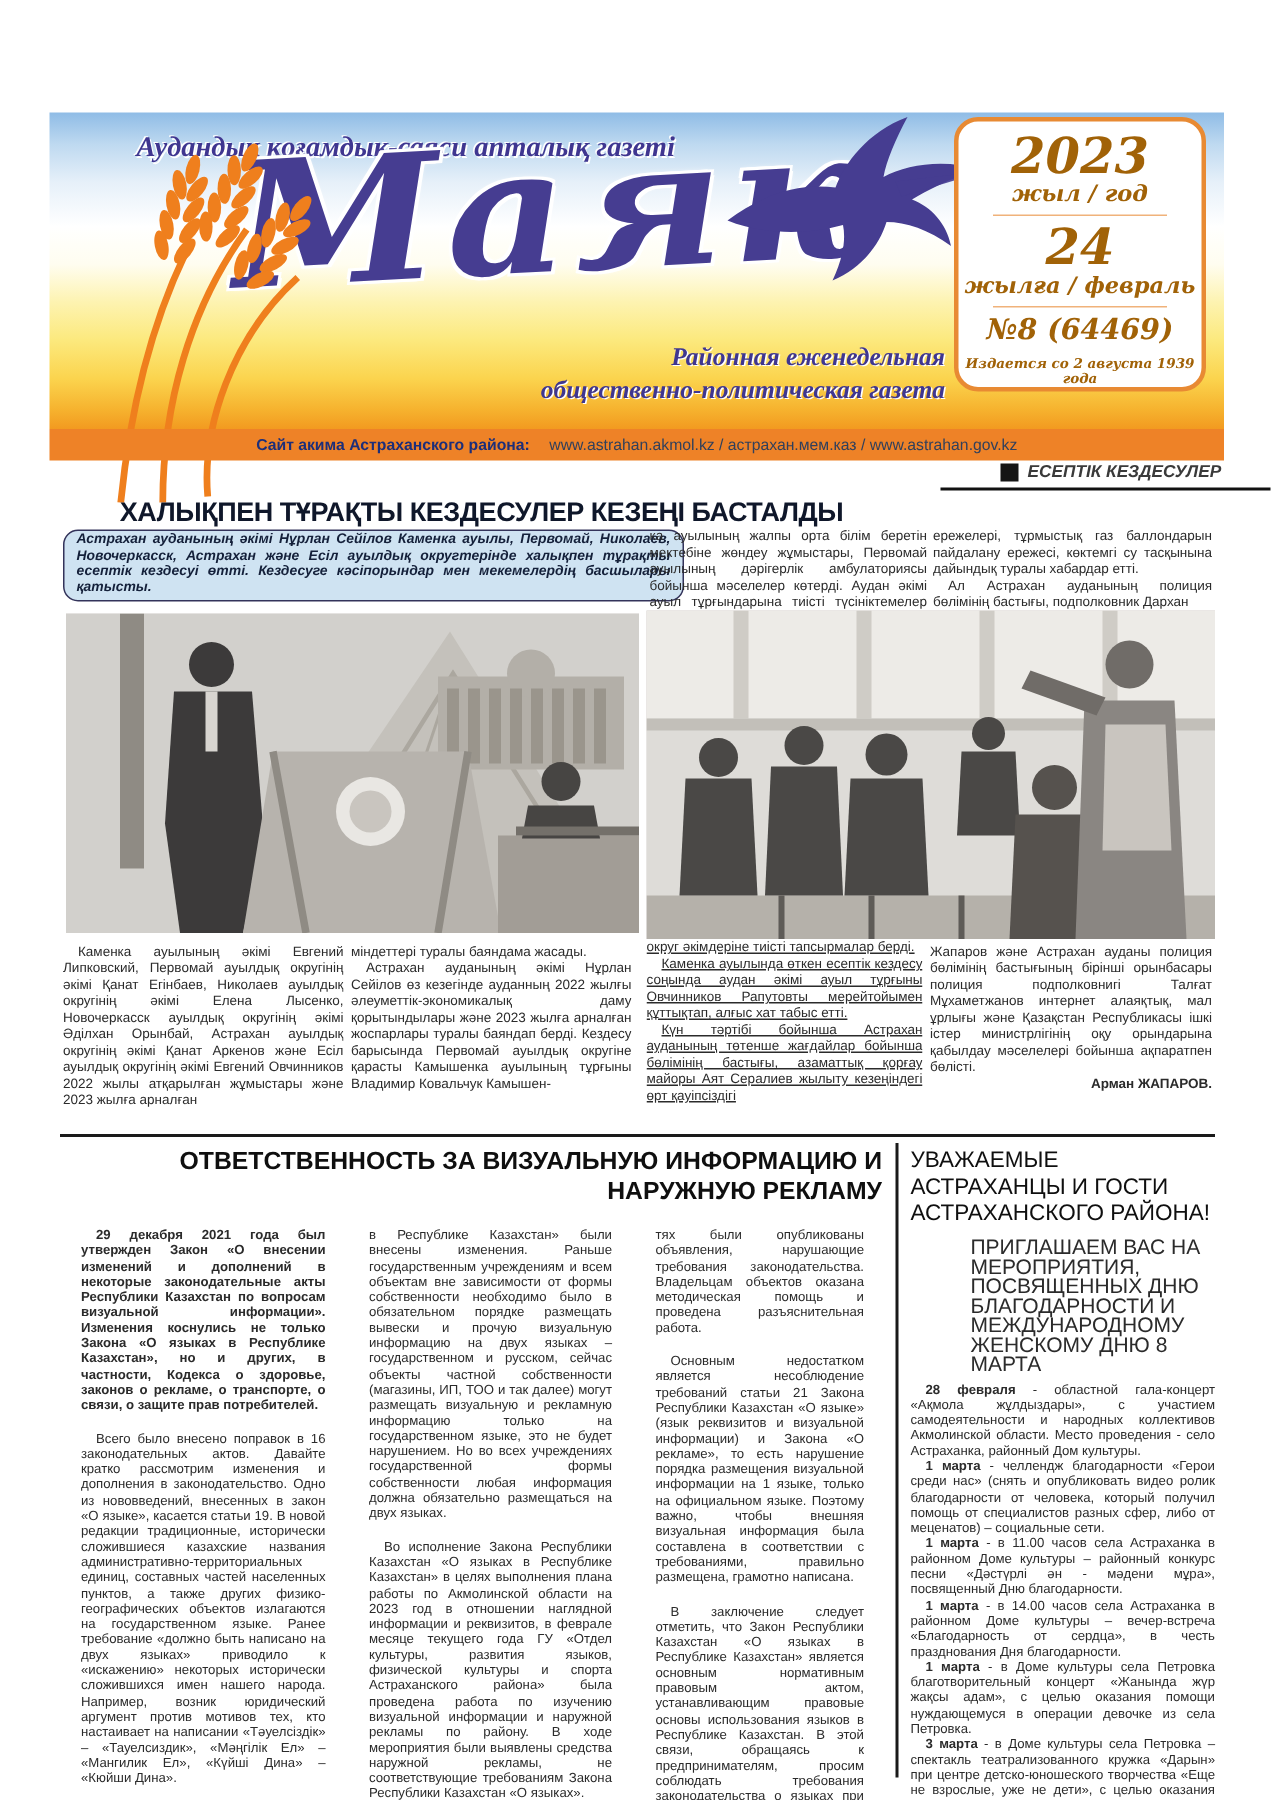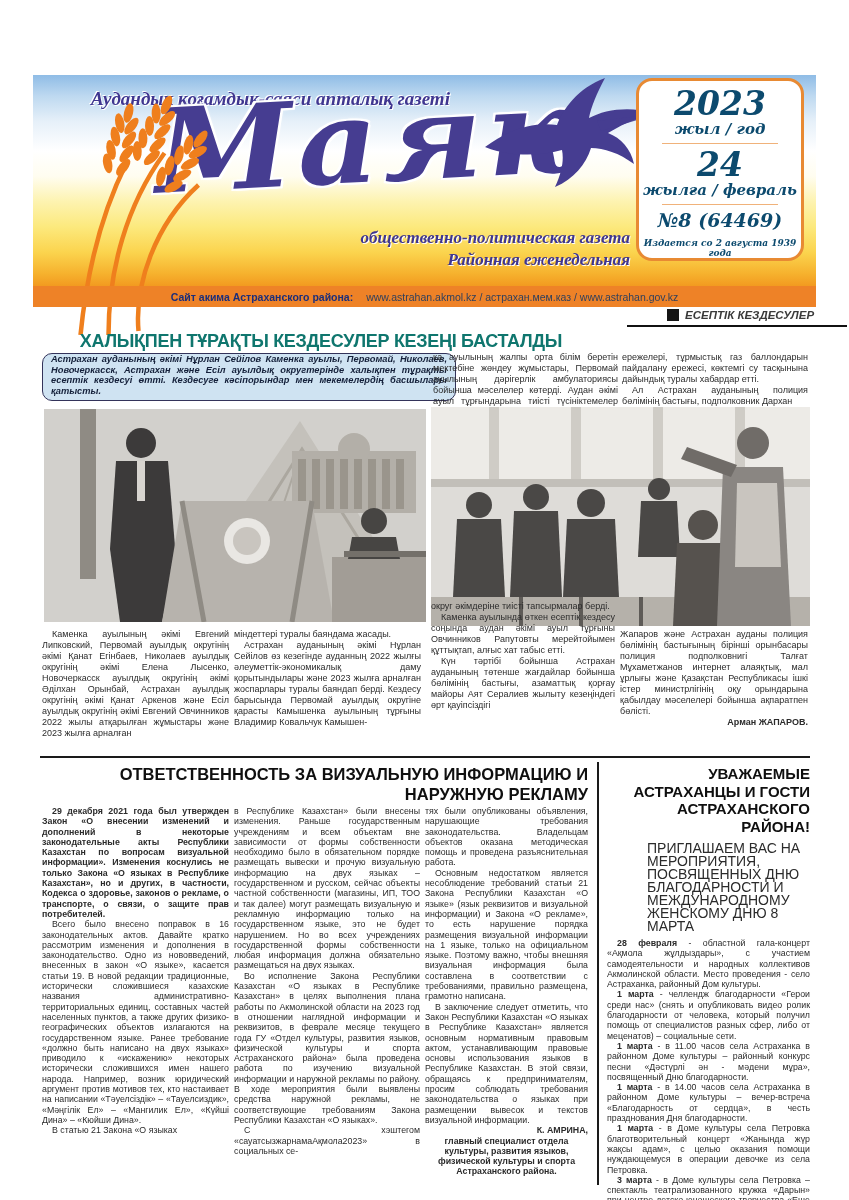--- a/index.html
+++ b/index.html
@@ -14,62 +14,62 @@
     font-size:19px;font-weight:bold;font-style:italic;color:#3f3690;
     text-shadow:1px 1px 0 #fff,-1px -1px 0 #fff;}
   .logo{position:absolute;left:118px;top:14px;font-family:"DejaVu Serif",serif;
     font-size:116px;line-height:1.1;font-weight:bold;font-style:italic;color:#463d91;
     letter-spacing:4px;transform:rotate(-3deg) scaleX(1.08);transform-origin:left top;
     text-shadow:0 0 5px #fff,2px 2px 0 #fff,-2px -2px 0 #fff,2px -2px 0 #fff,-2px 2px 0 #fff;}
   .subtitle{position:absolute;right:186px;top:152px;text-align:right;
     font-family:"Liberation Serif",serif;font-size:17px;line-height:1.3;
     font-weight:bold;font-style:italic;color:#3f3690;text-shadow:1px 1px 0 #fff;}
   .datebox{position:absolute;left:603px;top:3px;width:168px;height:183px;background:#fff;
-    border:3px solid #e88a33;border-radius:16px;text-align:center;color:#0c4a6e;
+    border:3px solid #e88a33;border-radius:16px;text-align:center;color:#a16207;
     font-family:"DejaVu Serif",serif;font-style:italic;font-weight:bold;box-sizing:border-box;padding-top:6px;}
   .db-big{font-size:33px;line-height:1;}
   .db-lab{font-size:15px;line-height:1.2;}
   .db-div{border-top:1.5px solid #f0b27a;width:72%;margin:5px auto 4px;}
   .db-issue{font-size:19px;margin-top:2px;}
   .db-since{font-size:9px;margin-top:7px;}
   .sitebar{position:absolute;left:33px;top:286px;width:783px;height:21px;background:#ee8227;
     display:flex;align-items:center;justify-content:center;gap:13px;font-size:10.5px;}
   .site-label{font-weight:bold;color:#1c2e7a;}
   .site-urls{color:#31405c;}
   
   .rubric{position:absolute;left:627px;top:309px;width:180px;display:flex;align-items:center;gap:6px;
     border-bottom:2px solid #111;padding-bottom:4px;font-style:italic;font-weight:bold;
     font-size:11.5px;color:#3a3a3a;padding-left:40px;}
   .rubric-sq{width:12px;height:12px;background:#151515;flex:0 0 auto;}
   .headline1{position:absolute;left:40px;top:331px;width:562px;text-align:center;
-    font-size:18px;font-weight:bold;color:#0f766e;letter-spacing:-0.3px;}
+    font-size:18px;font-weight:bold;color:#0f172a;letter-spacing:-0.3px;}
   .leadbox{position:absolute;left:42px;top:353px;width:414px;height:48px;box-sizing:border-box;
     background:#cfe3f2;border:1.5px solid #33335a;border-radius:10px;padding:0 8px;
     font-size:9.3px;line-height:10.5px;font-weight:bold;font-style:italic;color:#14203a;text-align:justify;}
   
   .col{position:absolute;font-size:9px;line-height:11px;text-align:justify;overflow:hidden;color:#2b2b2b;}
   .col p{margin:0;}
   .col p.ind{text-indent:10px;}
   .byline{font-weight:bold;text-align:right;margin-top:2px;}
   .photo{position:absolute;background:#d8d6d2;}
   .photo svg{display:block;width:100%;height:100%;}
   .hr1{position:absolute;left:40px;top:756px;width:770px;border-top:2px solid #1a1a1a;}
   .vdiv{position:absolute;left:597px;top:762px;height:423px;border-left:2px solid #1a1a1a;}
   
   .a2head{position:absolute;left:40px;top:765px;width:548px;text-align:right;
     font-size:16.5px;line-height:19.5px;font-weight:bold;color:#0f0f0f;}
   .a2col{position:absolute;top:806px;font-size:8.8px;line-height:10.3px;text-align:justify;color:#2b2b2b;}
-  .a2col p{margin:0;}
+  .a2col p{margin:12px;}
   .a2col p.ind{text-indent:10px;}
   .a2col p.boldlead{font-weight:bold;}
   .sig-name{font-weight:bold;text-align:right;margin-top:3px;}
   .sig-role{font-weight:bold;text-align:center;}
   
   .ann{position:absolute;left:607px;top:765px;width:203px;color:#2b2b2b;}
-  .ann-title{text-align:right;font-size:15px;line-height:17.5px;font-weight:bold;color:#0f0f0f;}
+  .ann-title{text-align:left;font-size:15px;line-height:17.5px;font-weight:normal;color:#0f0f0f;}
   .ann-sub{margin-top:7px;font-size:14px;line-height:13px;font-weight:normal;margin-left:40px;}
   .events{margin-top:5px;font-size:8.8px;line-height:10.3px;text-align:justify;}
   .events p{margin:0;text-indent:10px;}
 </style>
 </head>
 <body>
 
 <div class="page">
 
   <header class="masthead">
@@ -103,22 +103,22 @@
         <path d="M96,226 C92,180 112,120 156,80"></path>
       </g>
       <g fill="#ef7f1d">
         <use href="#ear" transform="translate(86,8) rotate(14)"></use>
         <use href="#ear" transform="translate(124,0) rotate(24)"></use>
         <use href="#ear" transform="translate(158,34) rotate(38)"></use>
       </g>
     </svg>
 
     <div class="subtitle">
+      <div>Районная еженедельная</div>
       <div>общественно-политическая газета</div>
-      <div>Районная еженедельная</div>
     </div>
 
     <div class="datebox">
       <div class="db-big">2023</div>
       <div class="db-lab">жыл / год</div>
       <div class="db-div"></div>
       <div class="db-big">24</div>
       <div class="db-lab">жылға / февраль</div>
       <div class="db-div"></div>
       <div class="db-issue">№8 (64469)</div>
@@ -223,21 +223,21 @@
     </svg>
   </div>
 
   <div class="col" style="left:42px;top:629px;width:187px;height:124px;">
     <p class="ind">Каменка ауылының әкімі Евгений Липковский, Первомай ауылдық округінің әкімі Қанат Егінбаев, Николаев ауылдық округінің әкімі Елена Лысенко, Новочеркасск ауылдық округінің әкімі Әділхан Орынбай, Астрахан ауылдық округінің әкімі Қанат Аркенов және Есіл ауылдық округінің әкімі Евгений Овчинников 2022 жылы атқарылған жұмыстары және 2023 жылға арналған</p>
   </div>
   <div class="col" style="left:234px;top:629px;width:187px;height:124px;">
     <p>міндеттері туралы баяндама жасады.</p>
     <p class="ind">Астрахан ауданының әкімі Нұрлан Сейілов өз кезегінде ауданның 2022 жылғы әлеуметтік-экономикалық даму қорытындылары және 2023 жылға арналған жоспарлары туралы баяндап берді. Кездесу барысында Первомай ауылдық округіне қарасты Камышенка ауылының тұрғыны Владимир Ковальчук Камышен-</p>
   </div>
-  <div class="col" style="left:431px;top:601px;width:184px;height:124px;">
+  <div class="col" style="left:431px;top:626px;width:184px;height:124px;text-decoration:underline;">
     <p>округ әкімдеріне тиісті тапсырмалар берді.</p>
     <p class="ind">Каменка ауылында өткен есептік кездесу соңында аудан әкімі ауыл тұрғыны Овчинников Рапутовты мерейтойымен құттықтап, алғыс хат табыс етті.</p>
     <p class="ind">Күн тәртібі бойынша Астрахан ауданының төтенше жағдайлар бойынша бөлімінің бастығы, азаматтық қорғау майоры Аят Сералиев жылыту кезеңіндегі өрт қауіпсіздігі</p>
   </div>
   <div class="col" style="left:620px;top:629px;width:188px;height:124px;">
     <p>Жапаров және Астрахан ауданы полиция бөлімінің бастығының бірінші орынбасары полиция подполковнигі Талғат Мұхаметжанов интернет алаяқтық, мал ұрлығы және Қазақстан Республикасы ішкі істер министрлігінің оқу орындарына қабылдау мәселелері бойынша ақпаратпен бөлісті.</p>
     <p class="byline">Арман ЖАПАРОВ.</p>
   </div>
 
   <div class="hr1"></div>

